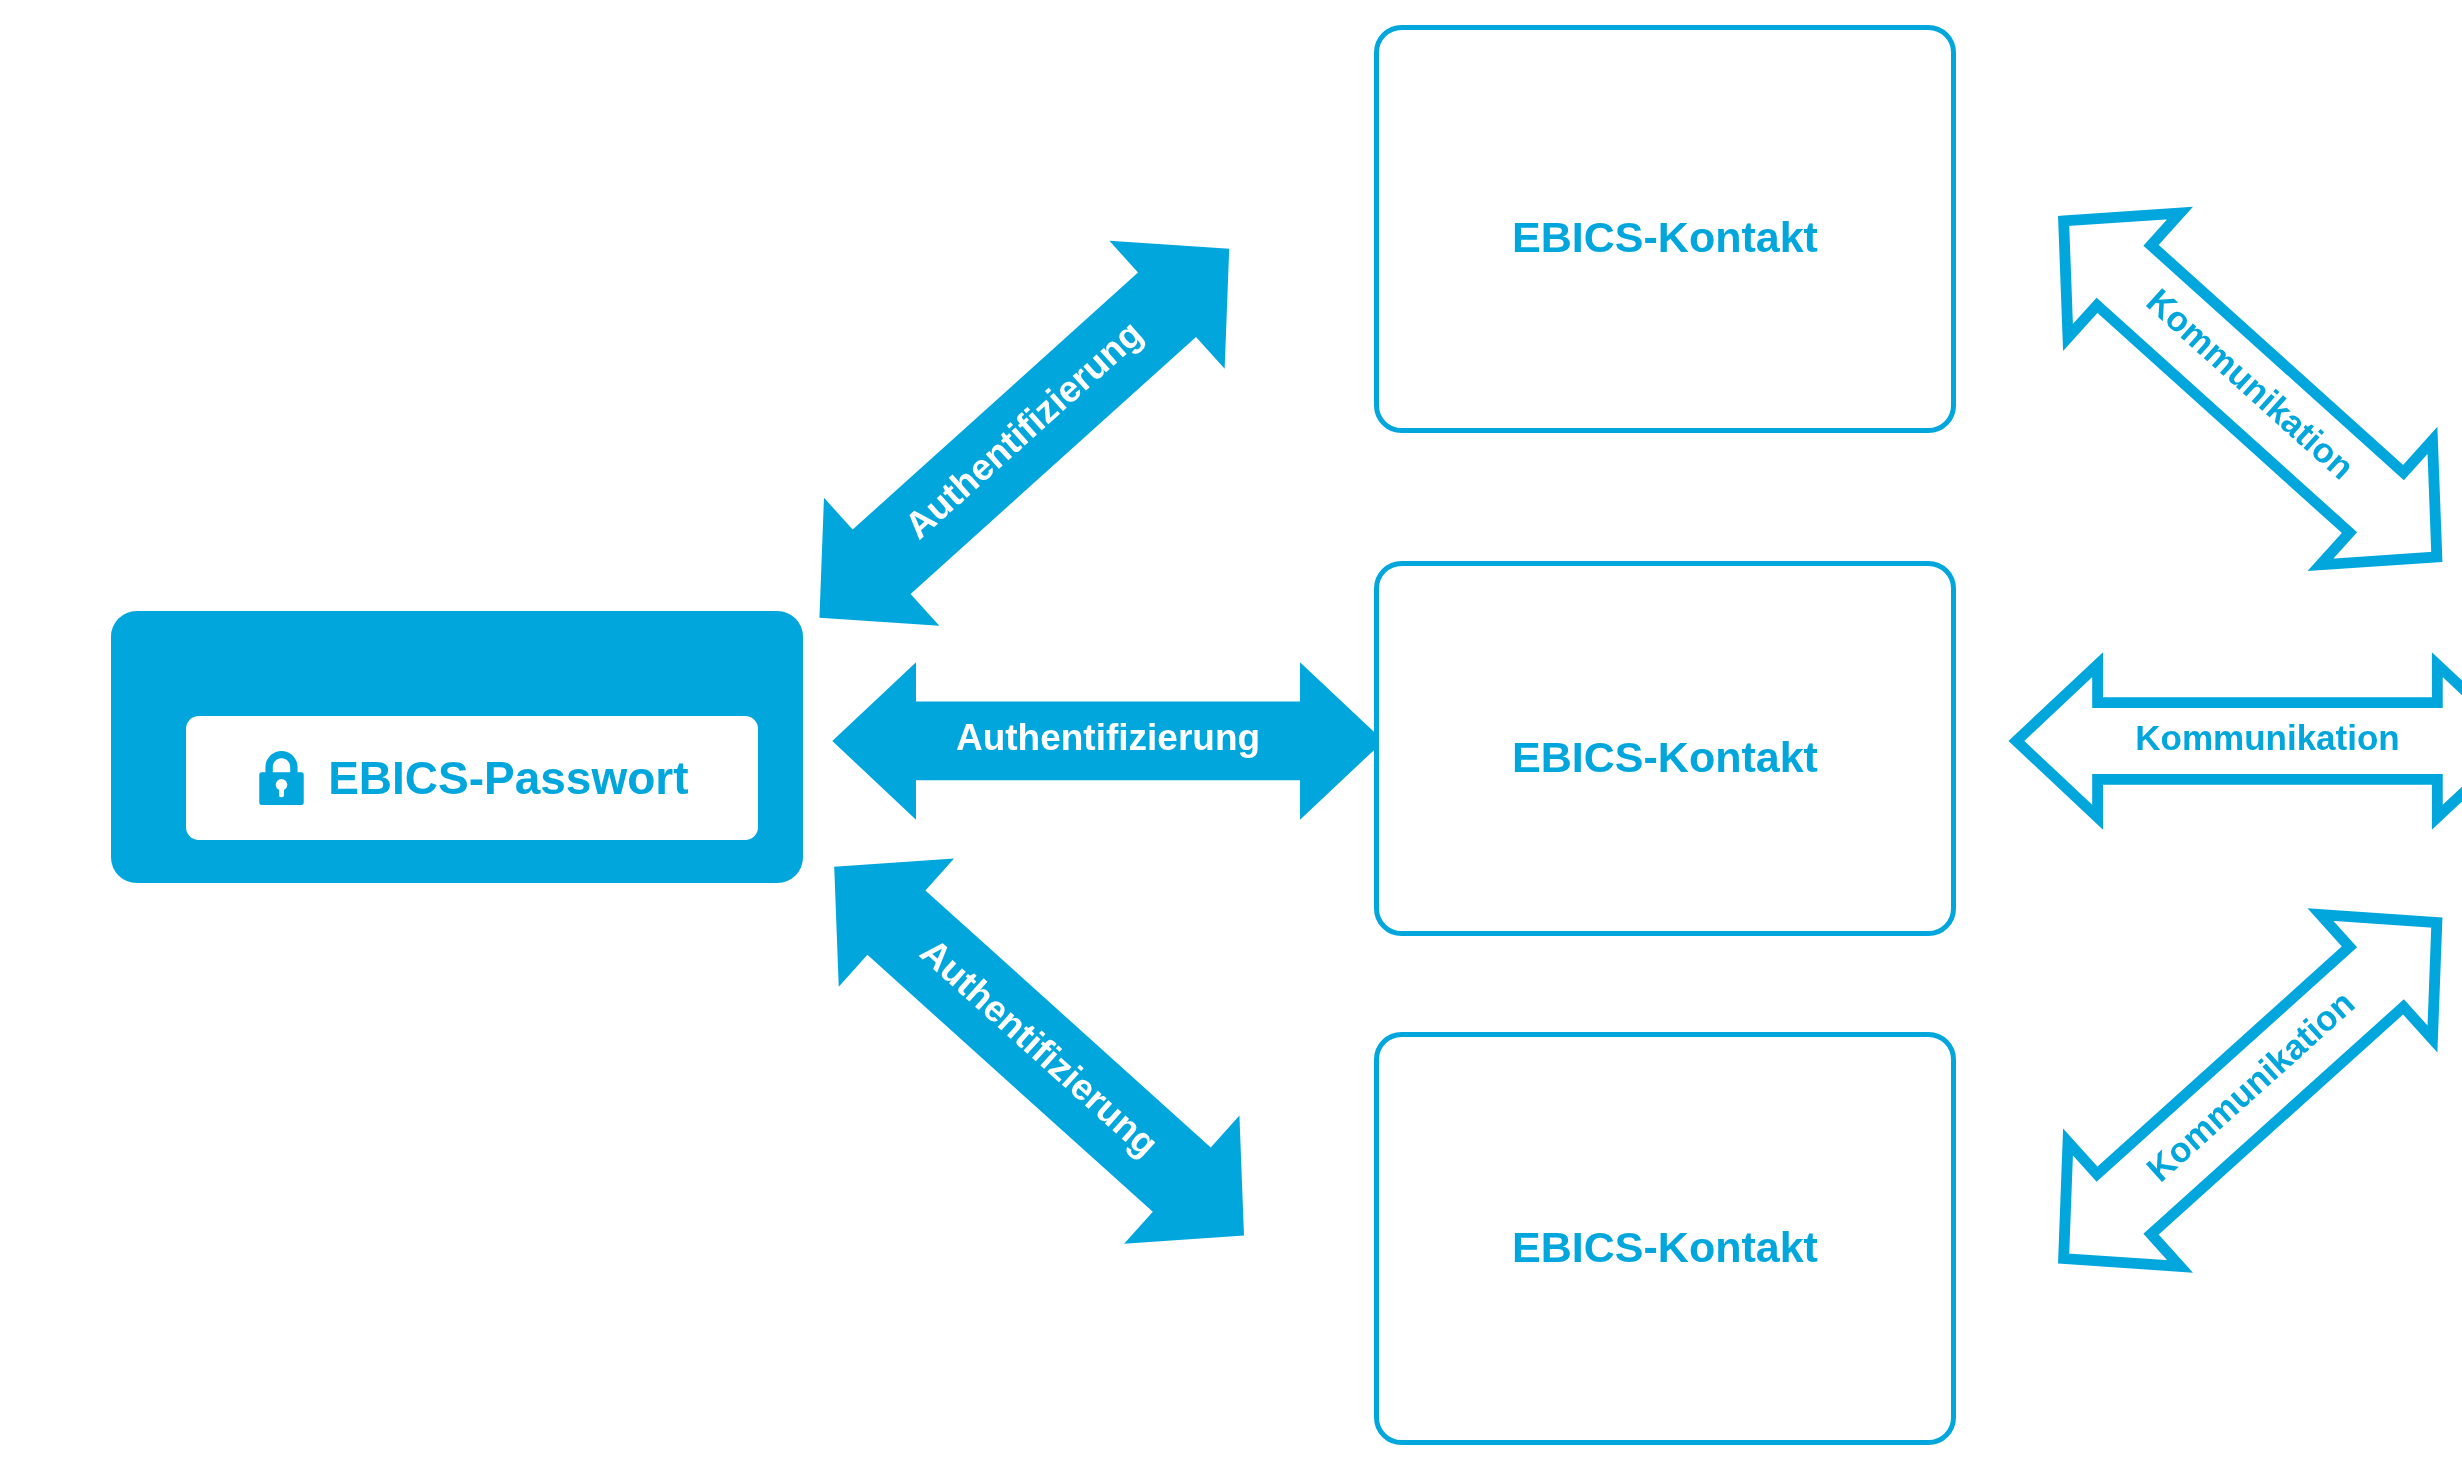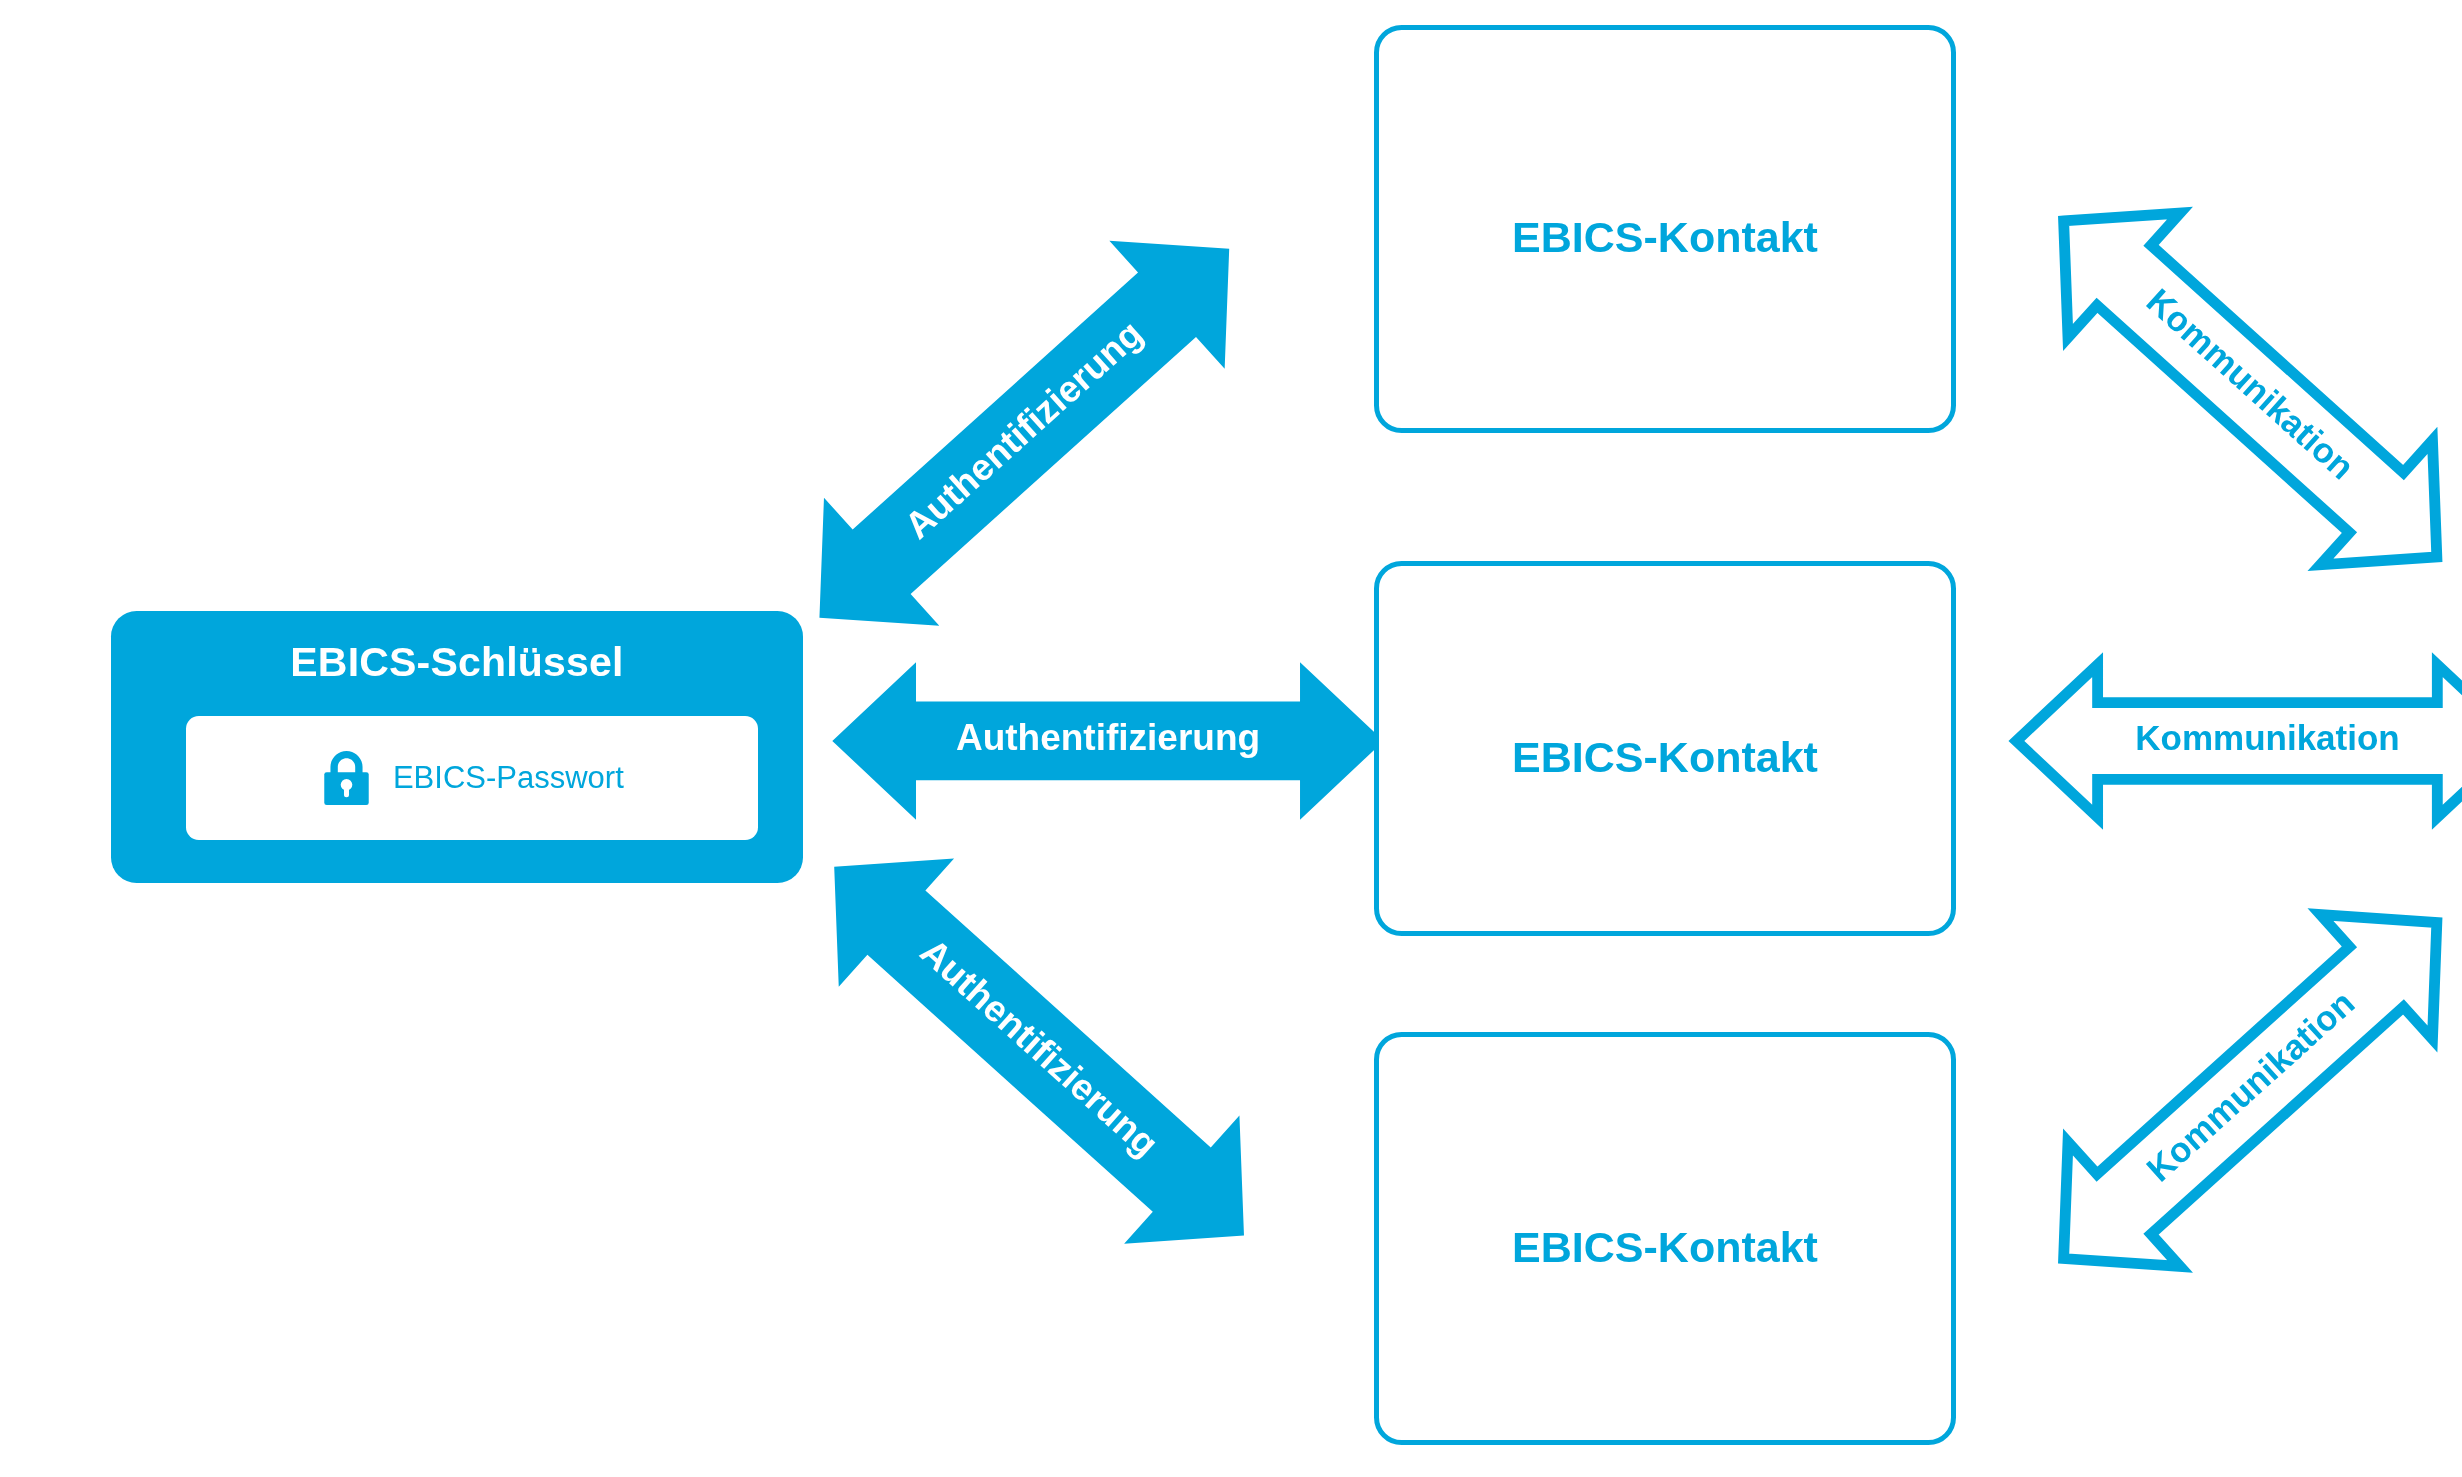--- a/index.html
+++ b/index.html
@@ -15,21 +15,21 @@
   .key-title{
     position:absolute;left:0;right:0;top:27.6px;text-align:center;
     color:#ffffff;font-size:41px;font-weight:600;letter-spacing:0.2px;
   }
   .pw-box{
     position:absolute;left:75px;top:105px;width:572px;height:124px;
     background:#ffffff;border-radius:12.8px;
     display:flex;align-items:center;justify-content:center;gap:19.7px;
   }
   .lock-ico{width:53px;height:58px;flex:0 0 auto;display:block;}
-  .pw-label{color:#00a6dc;font-size:31px;font-weight:400;white-space:nowrap;}
+  .pw-label{color:#00a6dc;font-size:46px;font-weight:700;white-space:nowrap;}
 
   
   .kontakt{
     position:absolute;left:1374px;width:582px;
     border:5.4px solid #00a6dc;border-radius:27.6px;background:#ffffff;
     box-sizing:border-box;display:flex;align-items:center;justify-content:center;
   }
   .kontakt.k1{top:24.6px;height:408px;}
   .kontakt.k2{top:561px;height:375px;}
   .kontakt.k3{top:1032px;height:413px;}
@@ -81,21 +81,20 @@
 
   <div class="alabel solid" style="left:842px;top:1027px;width:394px;text-align:center;font-size:37px;transform:rotate(42deg);">Authentifizierung</div>
 
   <div class="alabel hollow" style="left:2078px;top:364px;width:345px;text-align:center;font-size:35px;transform:rotate(42deg);">Kommunikation</div>
 
   <div class="alabel hollow" style="left:2095px;top:718px;width:345px;text-align:center;font-size:35px;">Kommunikation</div>
 
   <div class="alabel hollow" style="left:2078px;top:1066px;width:345px;text-align:center;font-size:35px;transform:rotate(-42deg);">Kommunikation</div>
 
   <div class="key-box">
-    <div class="key-title">EBICS-Schlüssel</div>
     <div class="pw-box">
       <svg class="lock-ico" viewBox="0 0 54 60">
         <path fill="#00a6dc" d="M27 2c-9.2 0-16.6 7.4-16.6 16.6V26h7.6v-7.4c0-5 4-9 9-9s9 4 9 9V26h7.6v-7.4C43.6 9.4 36.2 2 27 2z"></path>
         <rect x="4" y="24" width="46" height="34" rx="2.5" fill="#00a6dc"></rect>
         <circle cx="27" cy="37" r="6" fill="#ffffff"></circle>
         <rect x="24.4" y="37" width="5.2" height="13" rx="2.6" fill="#ffffff"></rect>
       </svg>
       <span class="pw-label">EBICS-Passwort</span>
     </div>
   </div>

